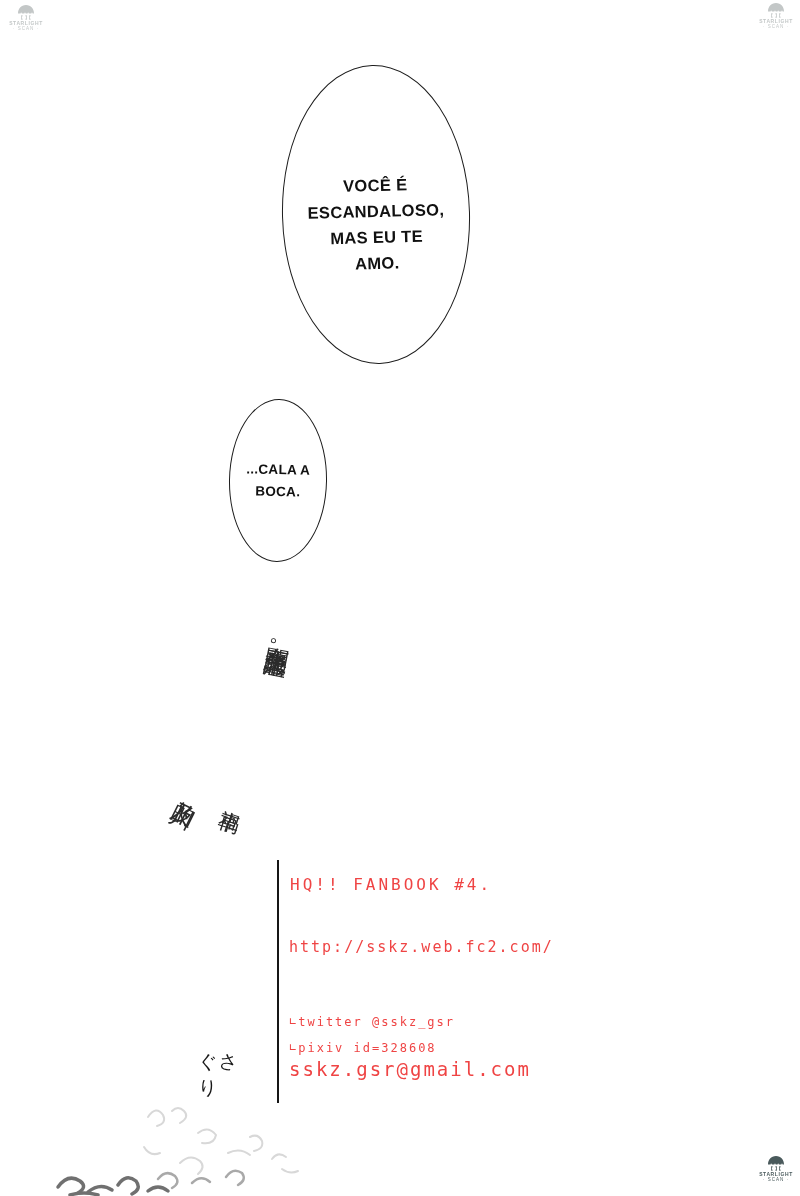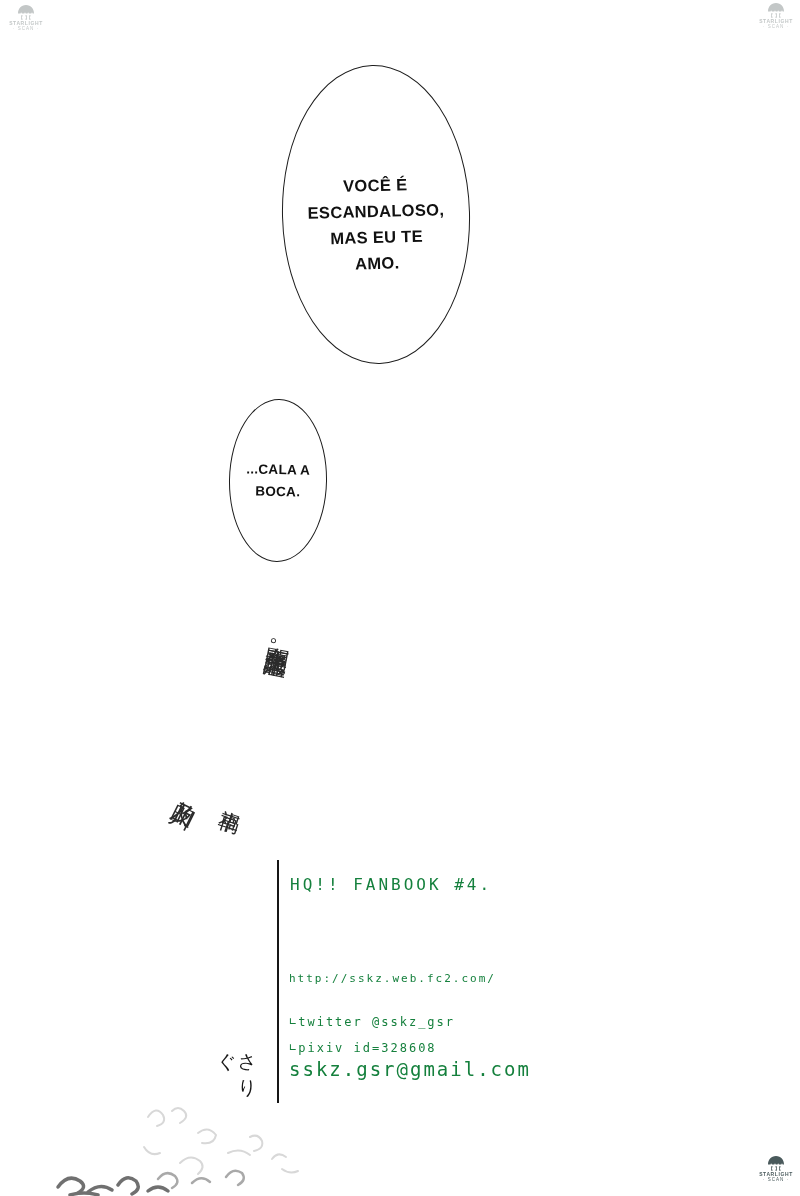--- a/index.html
+++ b/index.html
@@ -120,33 +120,33 @@
     position: absolute;
     left: 277px;
     top: 860px;
     width: 2px;
     height: 243px;
     background: #161616;
   }
   .credit {
     position: absolute;
     font-family: "DejaVu Sans Mono", monospace;
-    color: #15803d;
+    color: #ef4444;
     white-space: nowrap;
   }
   .credit-fanbook {
     left: 290px;
     top: 875px;
     font-size: 16px;
     letter-spacing: 3px;
   }
   .credit-url {
     left: 289px;
-    top: 972px;
-    font-size: 11px;
+    top: 938px;
+    font-size: 15px;
     letter-spacing: 2px;
   }
   .credit-pixiv {
     left: 289px;
     top: 1041px;
     font-size: 12px;
     letter-spacing: 2px;
   }
   .credit-twitter {
     left: 289px;
@@ -158,21 +158,21 @@
     left: 289px;
     top: 1058px;
     font-size: 19px;
     letter-spacing: 2px;
   }
   .credit-artist {
     position: absolute;
     left: 198px;
     top: 1049px;
     width: 60px;
-    text-align: right;
+    text-align: left;
     font-family: "DejaVu Sans", sans-serif;
     font-size: 19px;
     color: #161616;
     letter-spacing: 1px;
   }
 
   
   .scribbles {
     position: absolute;
     left: 40px;

